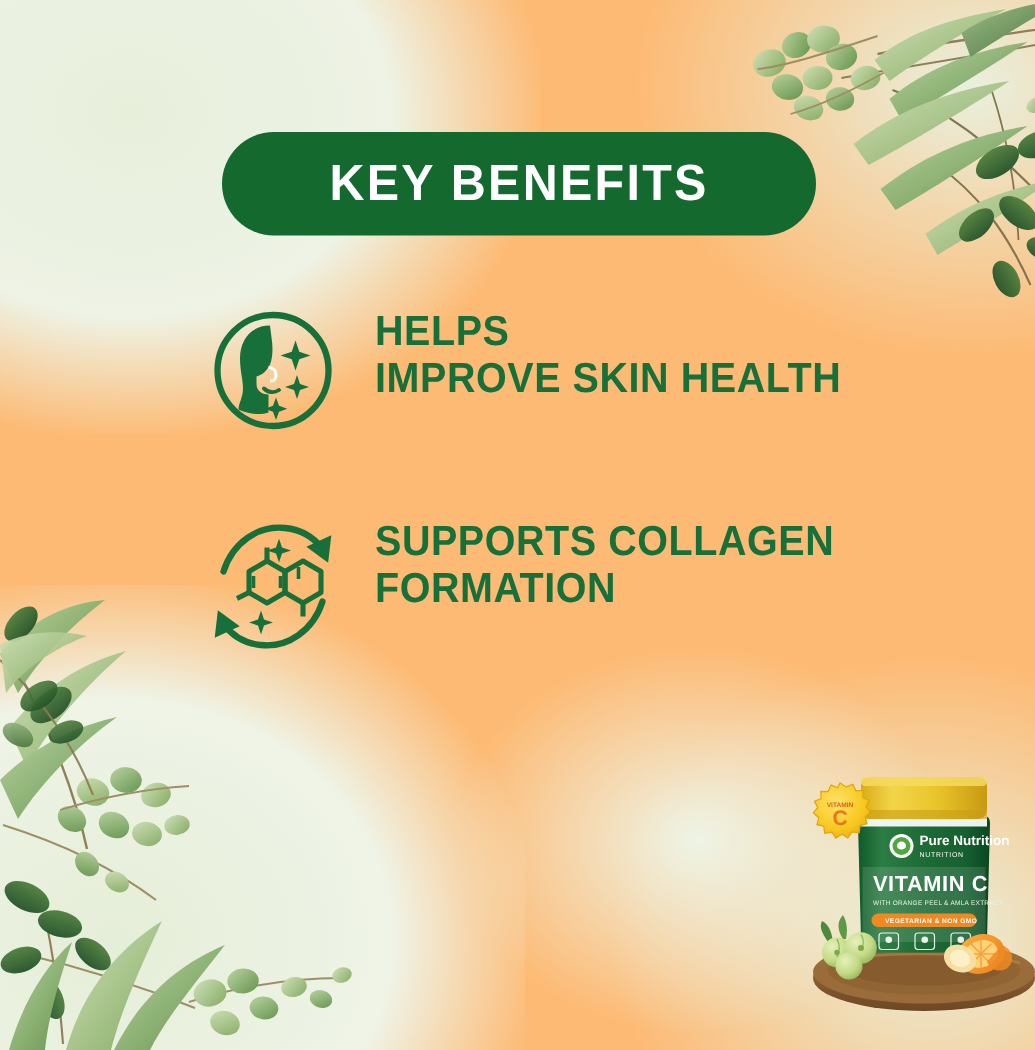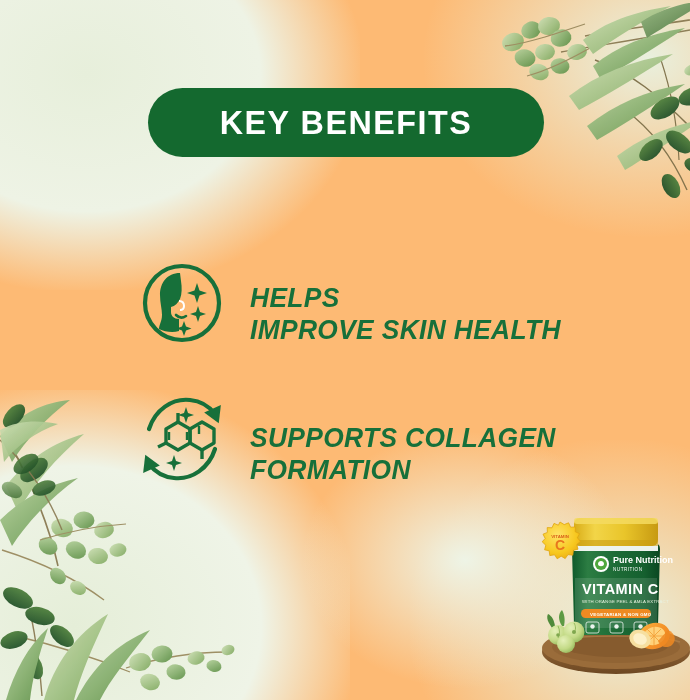--- a/index.html
+++ b/index.html
@@ -39,21 +39,21 @@
     display:flex;align-items:center;justify-content:center;
   }
   #title-text{
     color:#ffffff;font-size:34px;font-weight:bold;
     letter-spacing:1.6px;font-stretch:condensed;
     transform:scaleX(.95);white-space:nowrap;
   }
 
   
   #benefits{position:absolute;left:132px;top:205px;width:470px;}
-  .benefit{display:flex;align-items:flex-end;height:140px;font-style:italic;}
+  .benefit{display:flex;align-items:flex-start;height:140px;}
   .benefit-icon{width:100px;flex:0 0 100px;display:flex;align-items:center;justify-content:center;}
   .benefit-text{
     margin-left:18px;color:#17703a;font-weight:bold;
     font-size:28px;line-height:1.12;letter-spacing:.4px;
     font-stretch:condensed;transform:scaleX(.94);transform-origin:left center;
     white-space:pre-line;
   }
 
   
   #product{position:absolute;right:6px;bottom:8px;width:176px;height:190px;}

